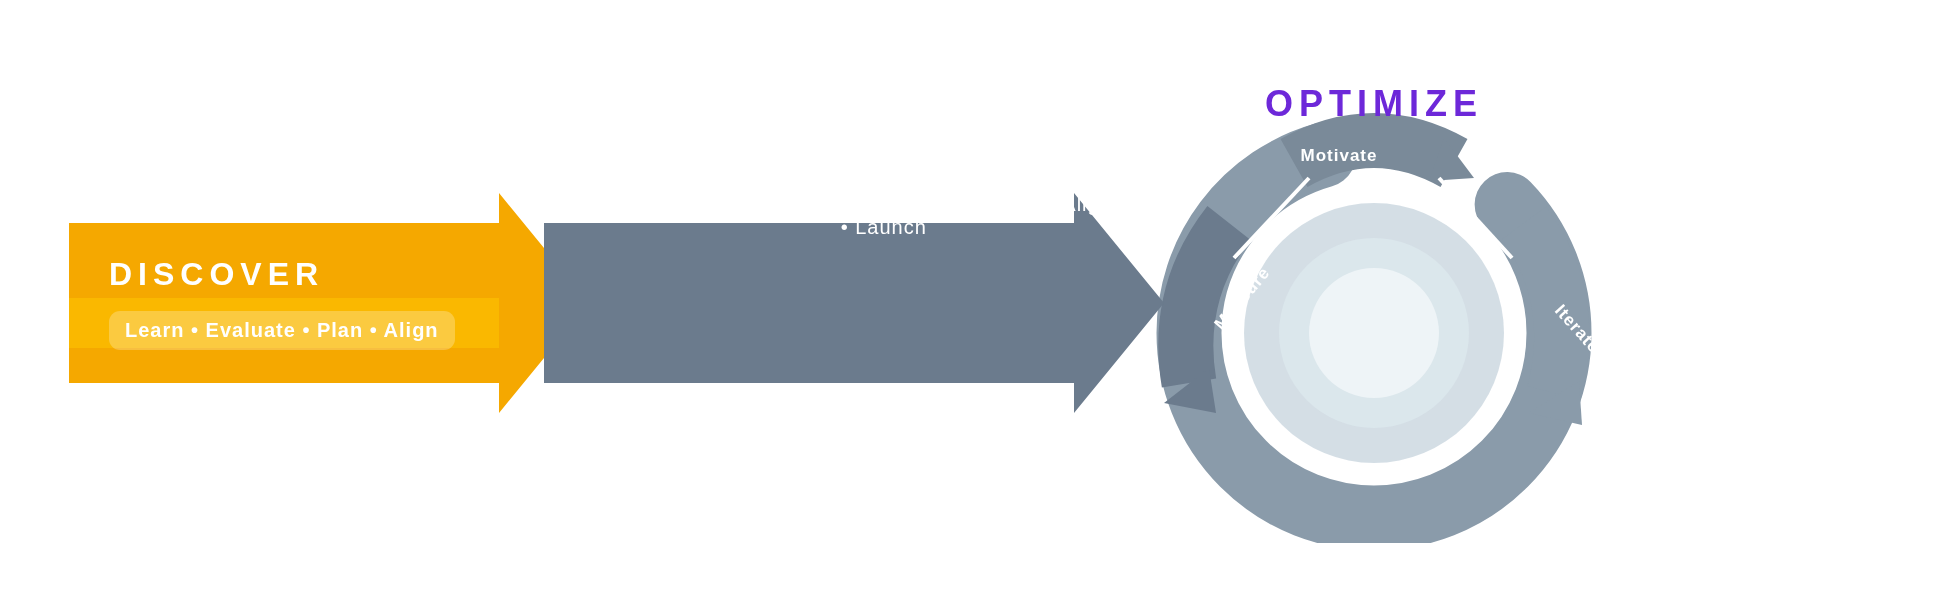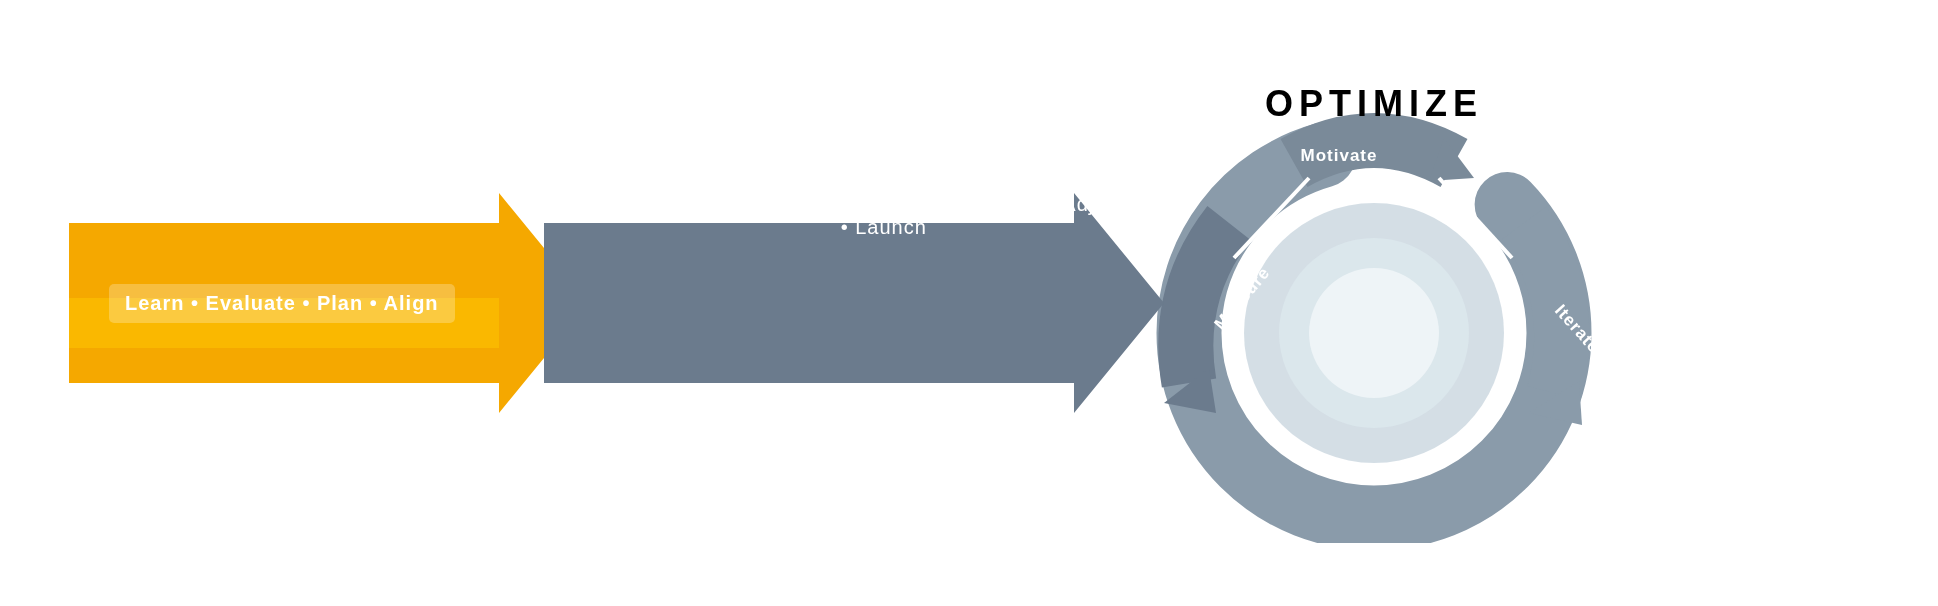--- a/index.html
+++ b/index.html
@@ -60,21 +60,21 @@
       margin-bottom: 18px;
       text-transform: uppercase;
     }
 
     .arrow-subtitle {
       font-size: 20px;
       font-weight: 600;
       color: white;
       background: rgba(255,255,255,0.25);
       padding: 8px 16px;
-      border-radius: 5px;
+      border-radius: 11px;
       letter-spacing: 1px;
       width: fit-content;
     }
 
     
     .rollout-arrow {
       position: relative;
       width: 620px;
       height: 220px;
       flex-shrink: 0;
@@ -114,21 +114,21 @@
 
     .optimize-title-outer {
       position: absolute;
       top: 20px;
       left: 0;
       width: 100%;
       text-align: center;
       font-size: 36px;
       font-weight: 700;
       letter-spacing: 6px;
-      color: #000000;
+      color: #6d28d9;
       z-index: 5;
     }
 
     
     .circular-svg {
       position: absolute;
       top: 0;
       left: 0;
       width: 100%;
       height: 100%;
@@ -142,31 +142,32 @@
   <div class="discover-arrow">
     <svg class="discover-arrow-shape" viewBox="0 0 520 220" xmlns="http://www.w3.org/2000/svg">
 
       <polygon points="0,30 430,30 430,0 520,110 430,220 430,190 0,190" fill="#F5A800"></polygon>
 
       <polygon points="0,130 430,130 430,110 430,90 0,90" fill="rgba(255,255,255,0.0)"></polygon>
 
       <polygon points="0,105 430,105 430,155 0,155" fill="rgba(255,200,0,0.5)"></polygon>
     </svg>
     <div class="discover-content">
+      <div class="arrow-title">DISCOVER</div>
       <div class="arrow-subtitle">Learn  •  Evaluate  •  Plan  •  Align</div>
     </div>
   </div>
 
   <div class="rollout-arrow">
     <svg viewBox="0 0 620 220" xmlns="http://www.w3.org/2000/svg" width="620" height="220">
       <polygon points="0,30 530,30 530,0 620,110 530,220 530,190 0,190" fill="#6b7b8d"></polygon>
     </svg>
     <div class="rollout-content">
       <div class="arrow-title">ROLLOUT</div>
-      <div class="rollout-subtitle">Prepare  •  Implement  •  Adjust  •  Launch</div>
+      <div class="rollout-subtitle">Prepare  •  Implement  •  Align  •  Launch</div>
     </div>
   </div>
 
   <div class="optimize-section">
     <div class="optimize-title-outer">OPTIMIZE</div>
 
     <svg class="circular-svg" viewBox="0 0 480 480" xmlns="http://www.w3.org/2000/svg">
 
       <circle cx="240" cy="270" r="185" fill="none" stroke="#8a9baa" stroke-width="65" stroke-dasharray="900 200" stroke-dashoffset="80" stroke-linecap="round"></circle>
 

